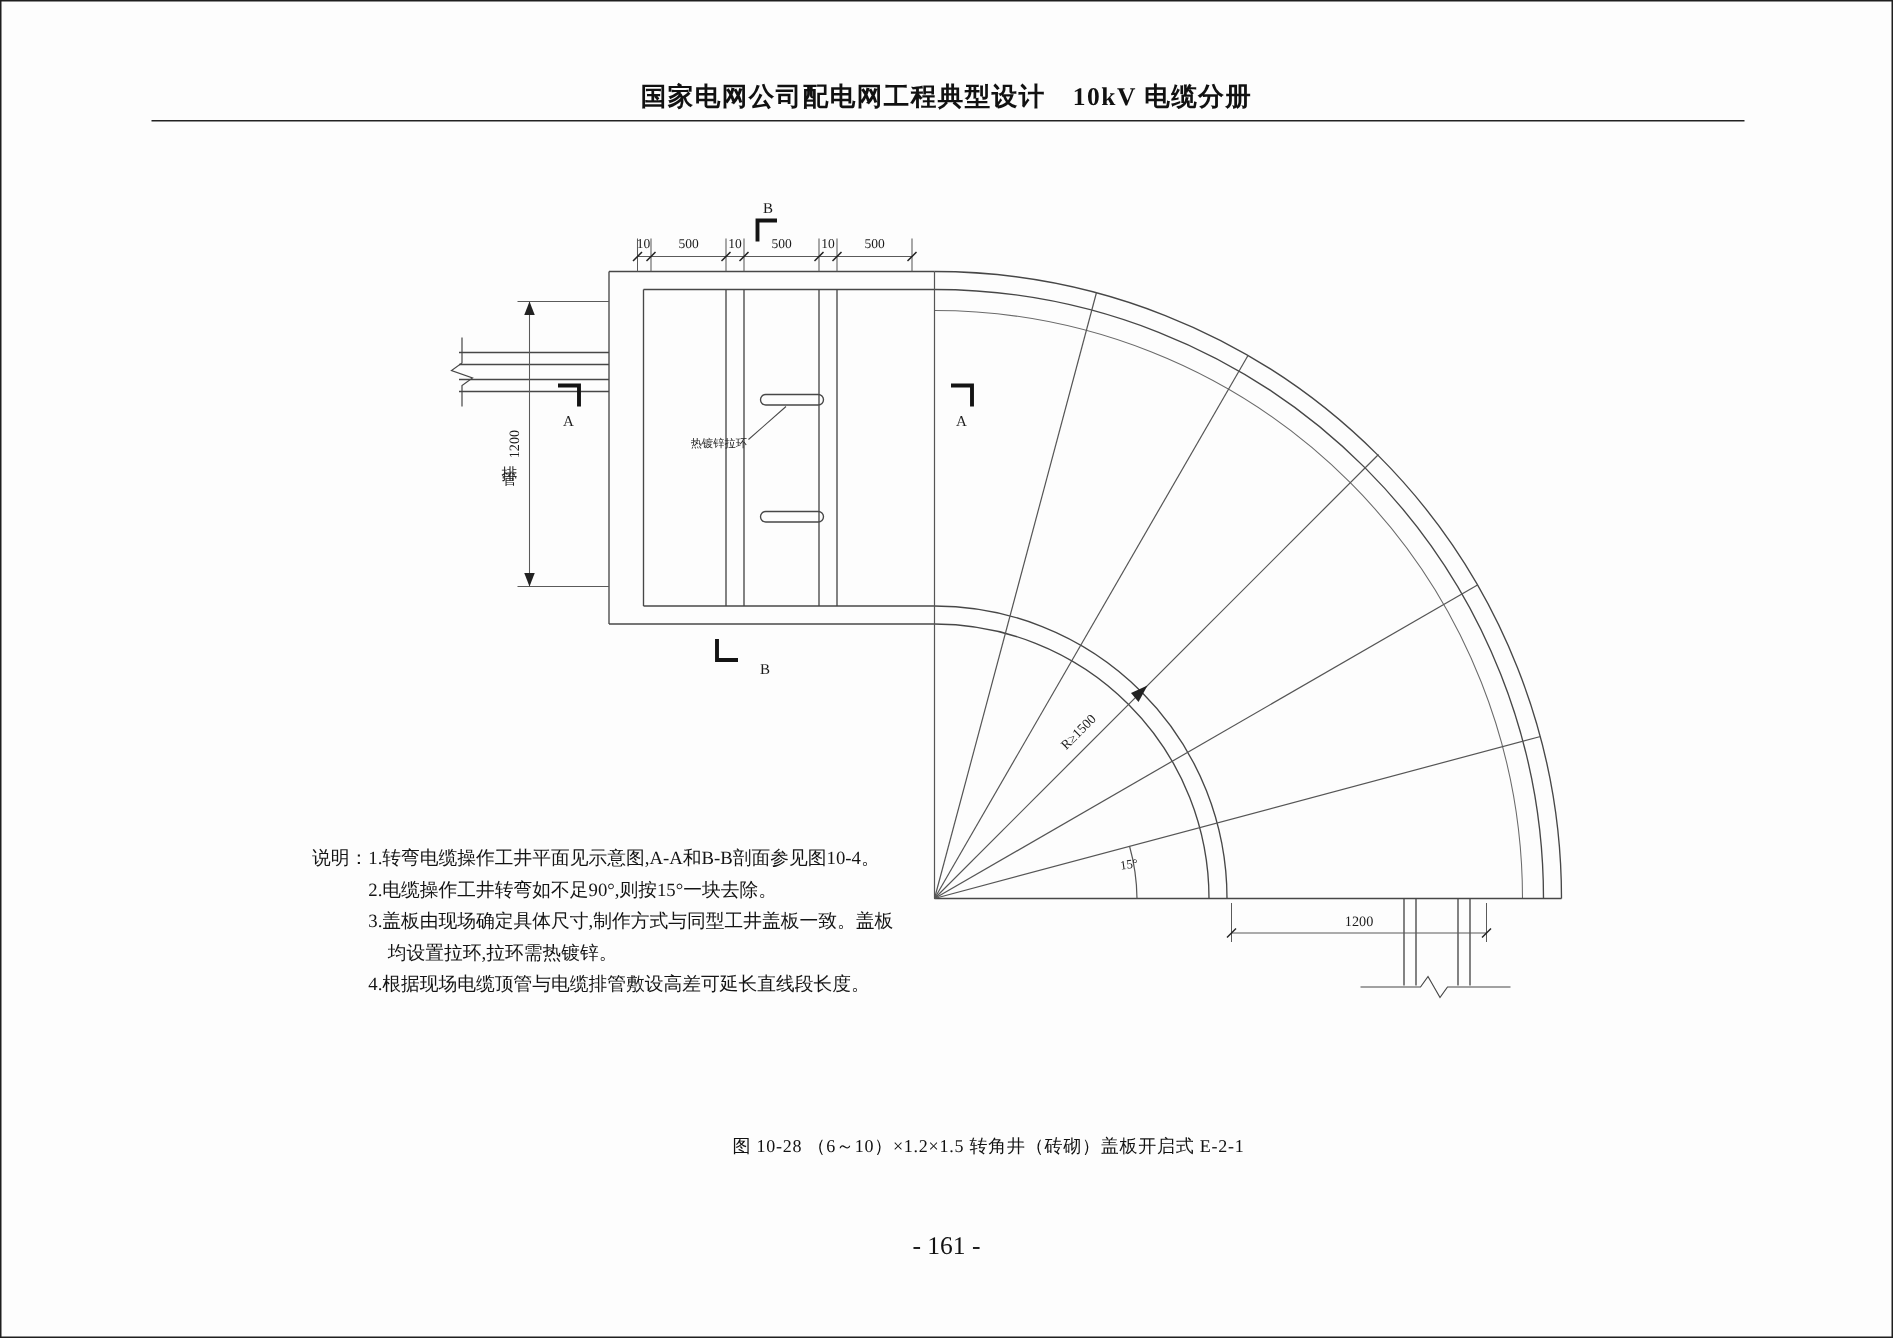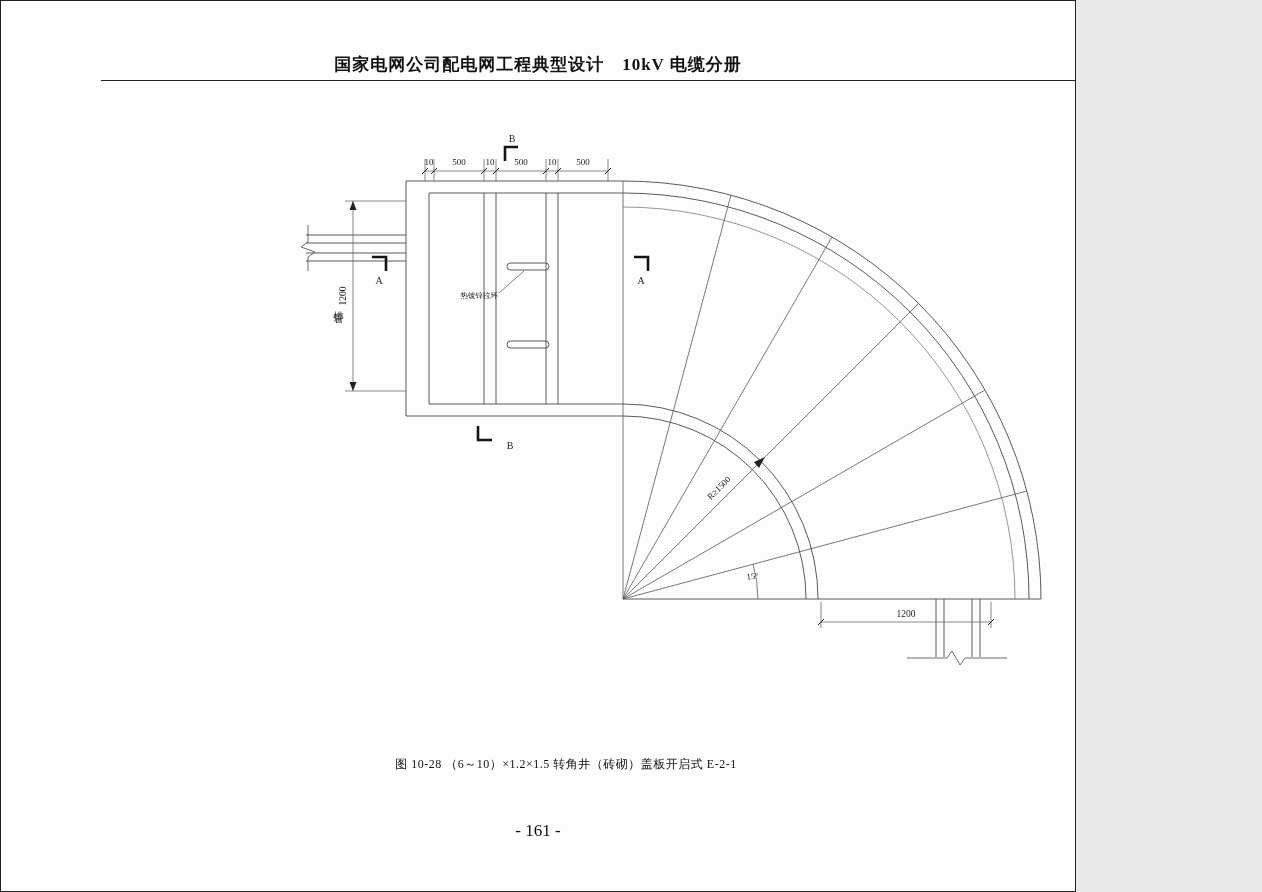--- a/index.html
+++ b/index.html
@@ -1,16 +1,16 @@
 <!DOCTYPE html>
 <html><head>
 <meta charset="utf-8">
 <style>
   html,body{margin:0;padding:0;background:#e9e9e9;}
-  .page{position:relative;width:1076px;height:892px;background:#fdfdfd;box-sizing:border-box;
+  .page{position:relative;width:1262px;height:892px;background:#fdfdfd;box-sizing:border-box;
         border:1px solid #1f1f1f;font-family:"Liberation Serif",serif;color:#111;overflow:hidden;padding-left:42px;}
   .header-title{position:absolute;top:52px;left:0;width:100%;text-align:center;
         font-size:17px;font-weight:600;letter-spacing:1px;}
   .header-rule{position:absolute;top:79px;left:100px;width:1062px;border-top:1.4px solid #222;}
   .drawing-svg{position:absolute;top:0;left:0;}
   .duct-label{position:absolute;left:330px;top:301px;writing-mode:vertical-lr;
         text-orientation:upright;font-size:10.5px;letter-spacing:3px;color:#1c1c1c;}
   .notes{position:absolute;left:207px;top:561px;font-size:12.5px;line-height:21px;display:flex;color:#141414;}
   .notes-label{white-space:nowrap;}
   .notes-items{width:356px;}
@@ -154,16 +154,25 @@
     </g>
 
     <g>
       <path d="M757 598 A135 135 0 0 0 752 563" stroke="#555" stroke-width="0.8" fill="none"></path>
       <text transform="rotate(-8 752 578)" x="752" y="578" text-anchor="middle" font-size="8.5">15°</text>
     </g>
   </svg>
 
   <div class="duct-label">排管</div>
 
+  <div class="notes">
+    <span class="notes-label">说明：</span>
+    <div class="notes-items">
+      <div class="notes-item">1.转弯电缆操作工井平面见示意图,A-A和B-B剖面参见图10-4。</div>
+      <div class="notes-item">2.电缆操作工井转弯如不足90°,则按15°一块去除。</div>
+      <div class="notes-item">3.盖板由现场确定具体尺寸,制作方式与同型工井盖板一致。盖板均设置拉环,拉环需热镀锌。</div>
+      <div class="notes-item">4.根据现场电缆顶管与电缆排管敷设高差可延长直线段长度。</div>
+    </div>
+  </div>
 
   <div class="caption">图 10-28 （6～10）×1.2×1.5 转角井（砖砌）盖板开启式 E-2-1</div>
   <div class="pageno">- 161 -</div>
 </div>
 
 </body></html>

